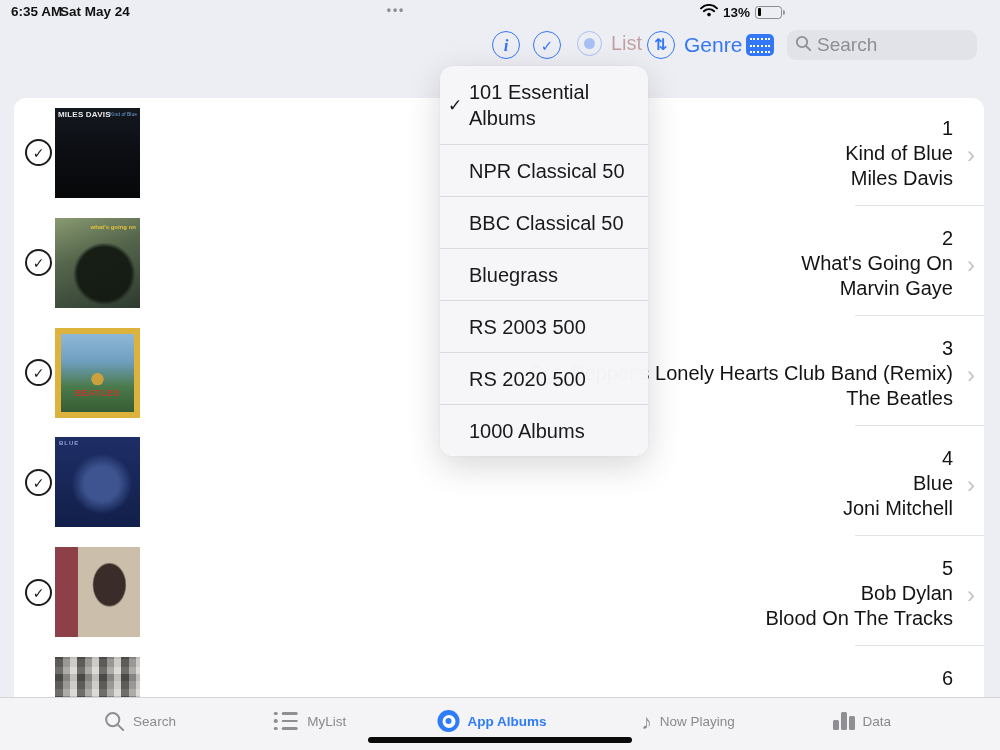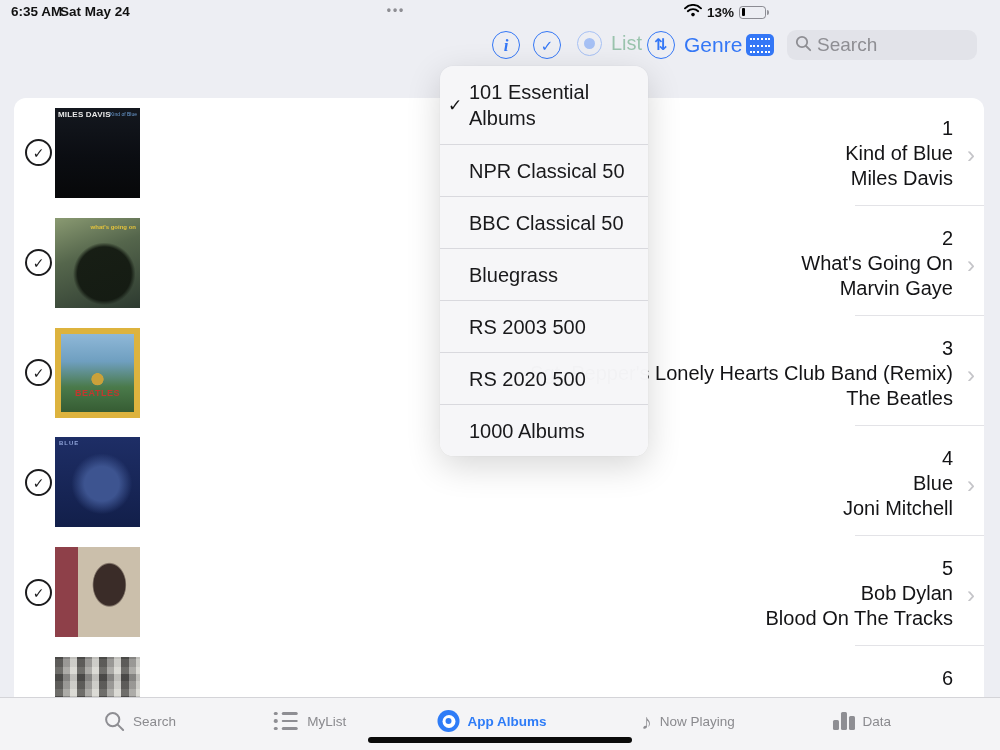--- a/index.html
+++ b/index.html
@@ -11,21 +11,21 @@
     color:#111;
     -webkit-font-smoothing:antialiased;
   }
 
   
   .statusbar { position:absolute; top:0; left:0; width:792px; height:24px; }
   .sb-time   { position:absolute; left:11px; top:4px; font-size:13.5px; font-weight:700; }
   .sb-date   { position:absolute; left:60px; top:4px; font-size:13.5px; font-weight:700; }
   .sb-dots   { position:absolute; left:50%; transform:translateX(-50%); top:3px;
                font-size:12px; color:#8e8e93; letter-spacing:2px; font-weight:700; }
-  .sb-right  { position:absolute; right:26px; top:3px; display:flex; align-items:center; gap:5px; }
+  .sb-right  { position:absolute; right:10px; top:3px; display:flex; align-items:center; gap:5px; }
   .sb-batt-pct { font-size:13.5px; font-weight:600; }
   .batt { position:relative; width:27px; height:13px; border:1px solid rgba(60,60,67,.55);
           border-radius:3.5px; }
   .batt-fill { position:absolute; left:1.5px; top:1.5px; width:3px; height:8px;
                background:#000; border-radius:1px; }
   .batt-nub { position:absolute; right:-4px; top:3.5px; width:2.5px; height:5px;
               background:rgba(60,60,67,.5); border-radius:0 2px 2px 0; }
 
   
   .tool-circle { position:absolute; width:28px; height:28px; border:1.8px solid #3477f6;
@@ -33,21 +33,21 @@
                  color:#3477f6; }
   .ic-info-glyph { font-family:"Liberation Serif",serif; font-style:italic; font-weight:700;
                    font-size:17px; line-height:1; }
   .ic-check-glyph { font-size:15px; font-weight:700; line-height:1; }
   .ic-sort-glyph { font-size:16px; font-weight:600; line-height:1; }
   .list-group { position:absolute; left:577px; top:31px; display:flex; align-items:center;
                 gap:9px; opacity:.38; }
   .radio-outer { width:25px; height:25px; border:1.8px solid #3477f6; border-radius:50%;
                  display:flex; align-items:center; justify-content:center; }
   .radio-dot { width:11px; height:11px; border-radius:50%; background:#3477f6; }
-  .list-label { font-size:20px; color:#15803d; }
+  .list-label { font-size:20px; color:#7f1d1d; }
   .genre-label { position:absolute; left:684px; top:33px; font-size:21px; color:#3477f6; }
   .grid-icon { position:absolute; left:746px; top:34px; width:28px; height:22px;
                background:#3477f6; border-radius:5px; padding:4px 4px 3px 4px;
                display:flex; flex-direction:column; justify-content:space-between; }
   .grid-dots { height:0; border-top:2px dotted #fff; }
   .searchbox { position:absolute; left:787px; top:30px; width:190px; height:30px;
                background:#e2e3e9; border-radius:9px; display:flex; align-items:center;
                padding:0 8px; gap:5px; }
   .searchbox input { border:none; outline:none; background:transparent; width:100%;
                      font-size:19px; color:#222; font-family:inherit; }

